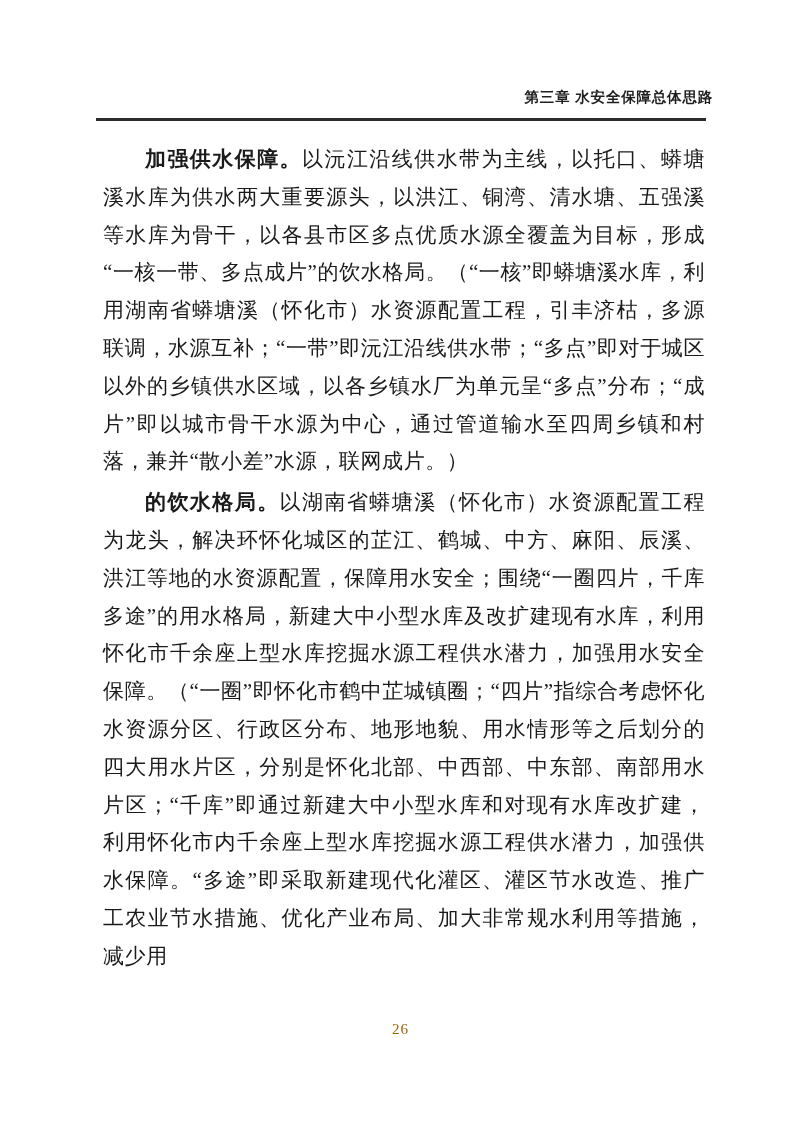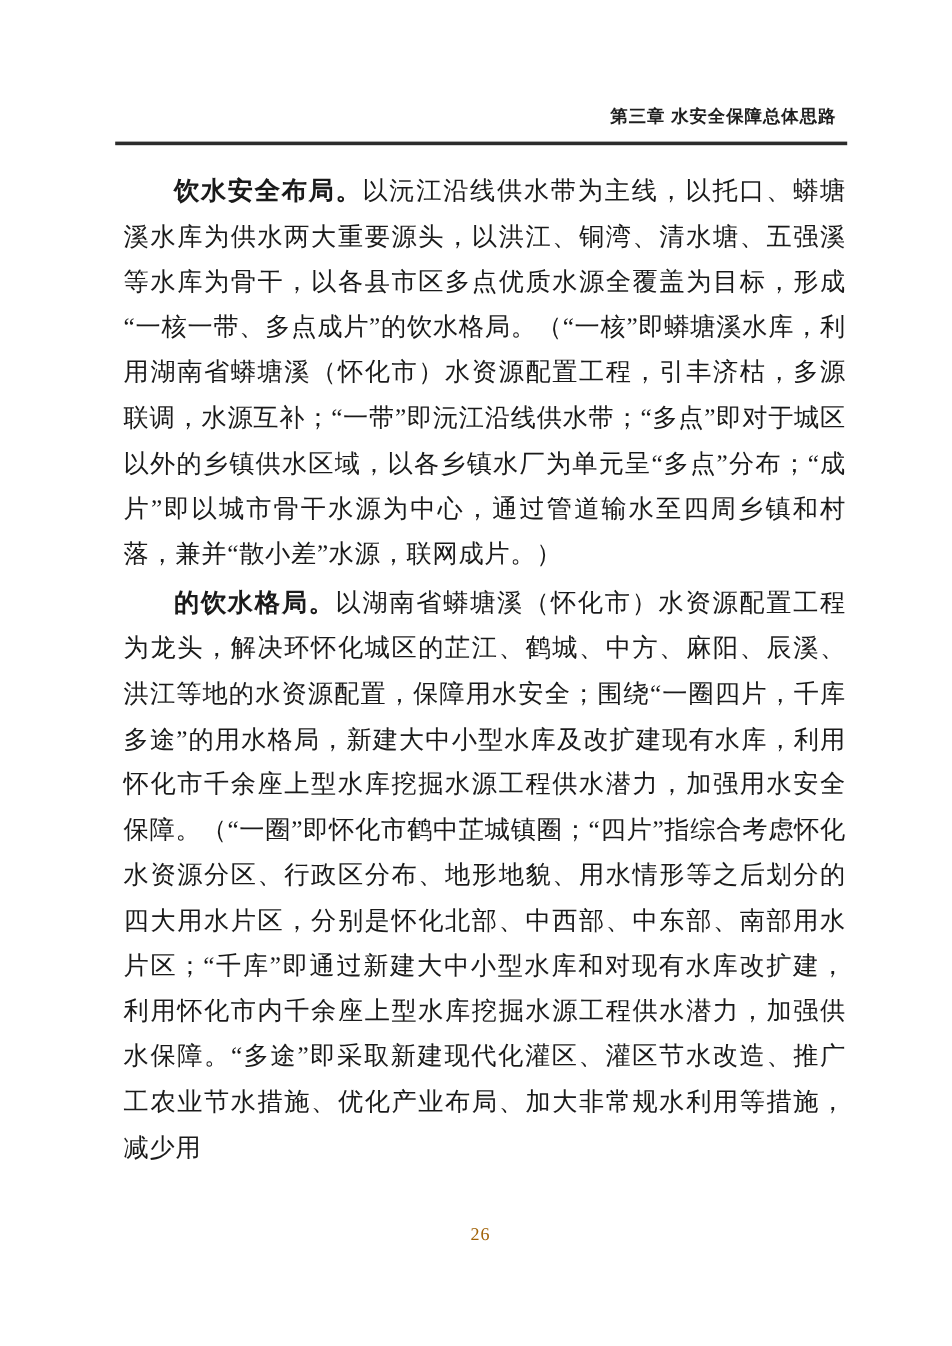--- a/index.html
+++ b/index.html
@@ -18,21 +18,21 @@
     height:1122px;
     background:var(--bg-color);
     overflow:hidden;
     font-family:"Liberation Serif","DejaVu Serif",serif;
     color:var(--text-color);
   }
   .chapter-header{
     position:absolute;
     top:88px;
     left:97px;
-    right:96px;
+    right:80px;
     text-align:right;
     font-family:"Liberation Sans","DejaVu Sans",sans-serif;
     font-weight:700;
     font-size:14.5px;
     letter-spacing:0.8px;
     color:#1f1f1f;
     white-space:nowrap;
   }
   .header-rule{
     position:absolute;
@@ -81,21 +81,21 @@
 
   <div class="chapter-header">
     <span>第三章 水安全保障总体思路</span>
   </div>
 
   <div class="header-rule"></div>
 
   <div class="body-text">
 
 
-    <p class="para indent"><b class="lead">饮水安全布局。</b><span>以沅江沿线供水带为主线，以托口、蟒塘溪水库为供水两大重要源头，以洪江、铜湾、清水塘、五强溪等水库为骨干，以各县市区多点优质水源全覆盖为目标，形成“一核一带、多点成片”的饮水格局。（“一核”即蟒塘溪水库，利用湖南省蟒塘溪（怀化市）水资源配置工程，引丰济枯，多源联调，水源互补；“一带”即沅江沿线供水带；“多点”即对于城区以外的乡镇供水区域，以各乡镇水厂为单元呈“多点”分布；“成片”即以城市骨干水源为中心，通过管道输水至四周乡镇和村落，兼并“散小差”水源，联网成片。）</span></p>
+    <p class="para indent"><b class="lead">加强供水保障。</b><span>以沅江沿线供水带为主线，以托口、蟒塘溪水库为供水两大重要源头，以洪江、铜湾、清水塘、五强溪等水库为骨干，以各县市区多点优质水源全覆盖为目标，形成“一核一带、多点成片”的饮水格局。（“一核”即蟒塘溪水库，利用湖南省蟒塘溪（怀化市）水资源配置工程，引丰济枯，多源联调，水源互补；“一带”即沅江沿线供水带；“多点”即对于城区以外的乡镇供水区域，以各乡镇水厂为单元呈“多点”分布；“成片”即以城市骨干水源为中心，通过管道输水至四周乡镇和村落，兼并“散小差”水源，联网成片。）</span></p>
 
     <p class="para indent"><b class="lead">的饮水格局。</b><span>以湖南省蟒塘溪（怀化市）水资源配置工程为龙头，解决环怀化城区的芷江、鹤城、中方、麻阳、辰溪、洪江等地的水资源配置，保障用水安全；围绕“一圈四片，千库多途”的用水格局，新建大中小型水库及改扩建现有水库，利用怀化市千余座上型水库挖掘水源工程供水潜力，加强用水安全保障。（“一圈”即怀化市鹤中芷城镇圈；“四片”指综合考虑怀化水资源分区、行政区分布、地形地貌、用水情形等之后划分的四大用水片区，分别是怀化北部、中西部、中东部、南部用水片区；“千库”即通过新建大中小型水库和对现有水库改扩建，利用怀化市内千余座上型水库挖掘水源工程供水潜力，加强供水保障。“多途”即采取新建现代化灌区、灌区节水改造、推广工农业节水措施、优化产业布局、加大非常规水利用等措施，减少用</span></p>
 
   </div>
 
   <div class="page-number">26</div>
 
 </div>
 
 </body></html>

